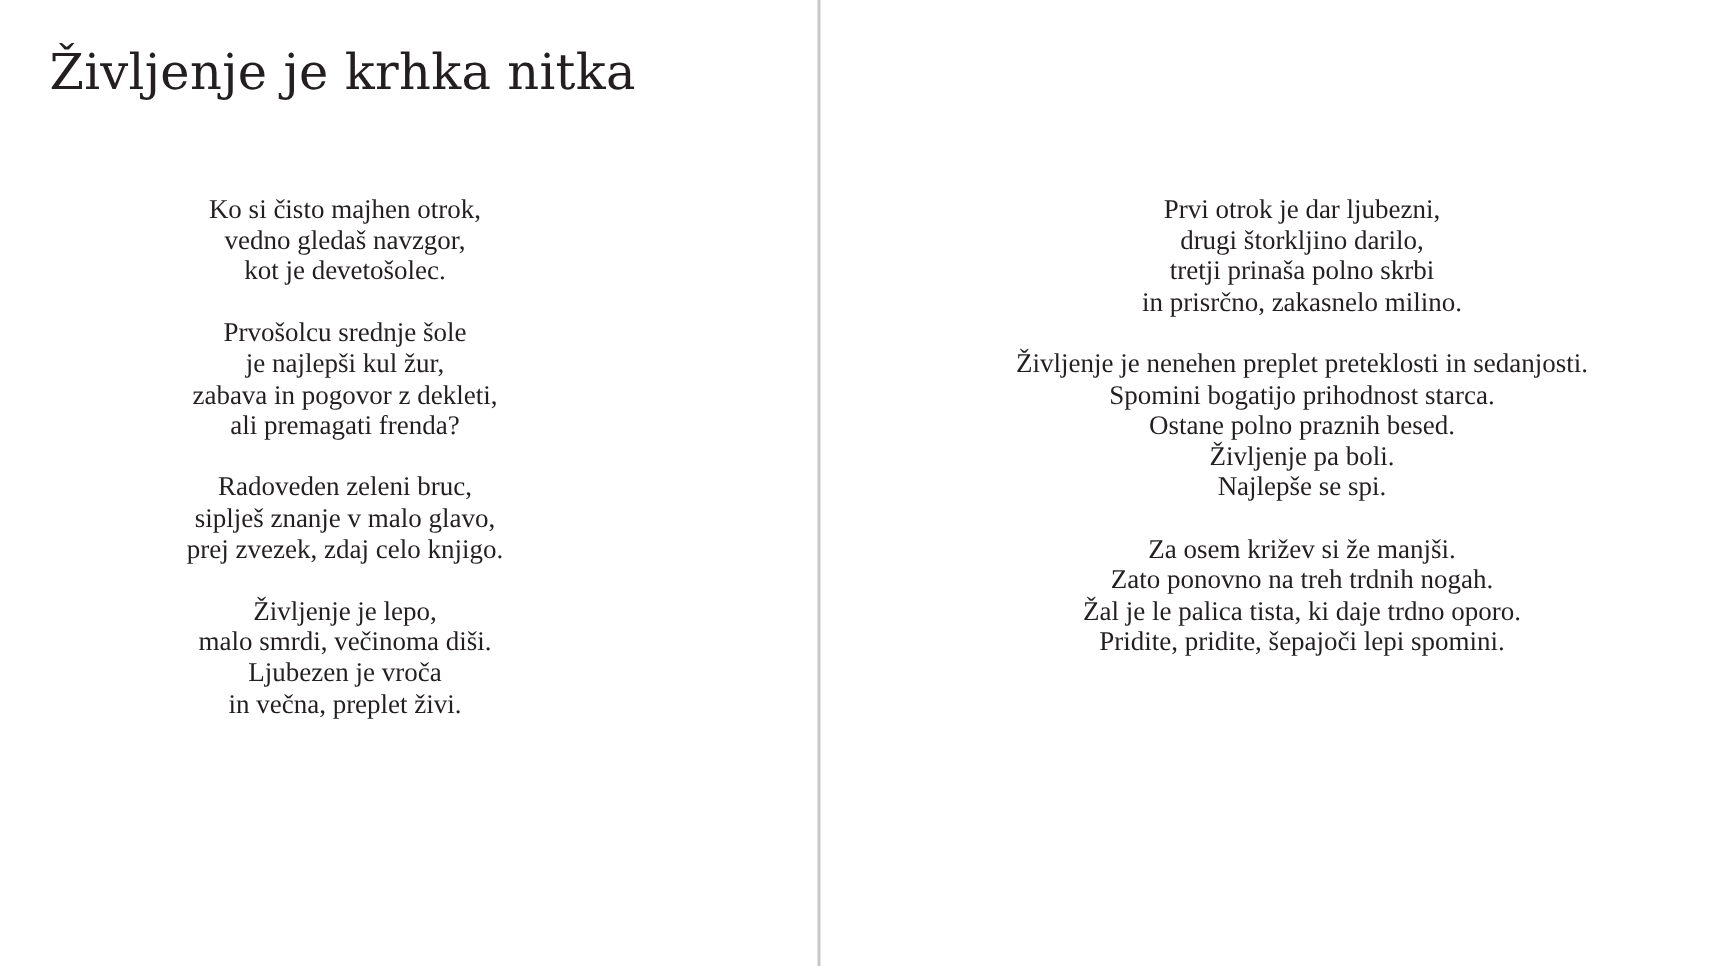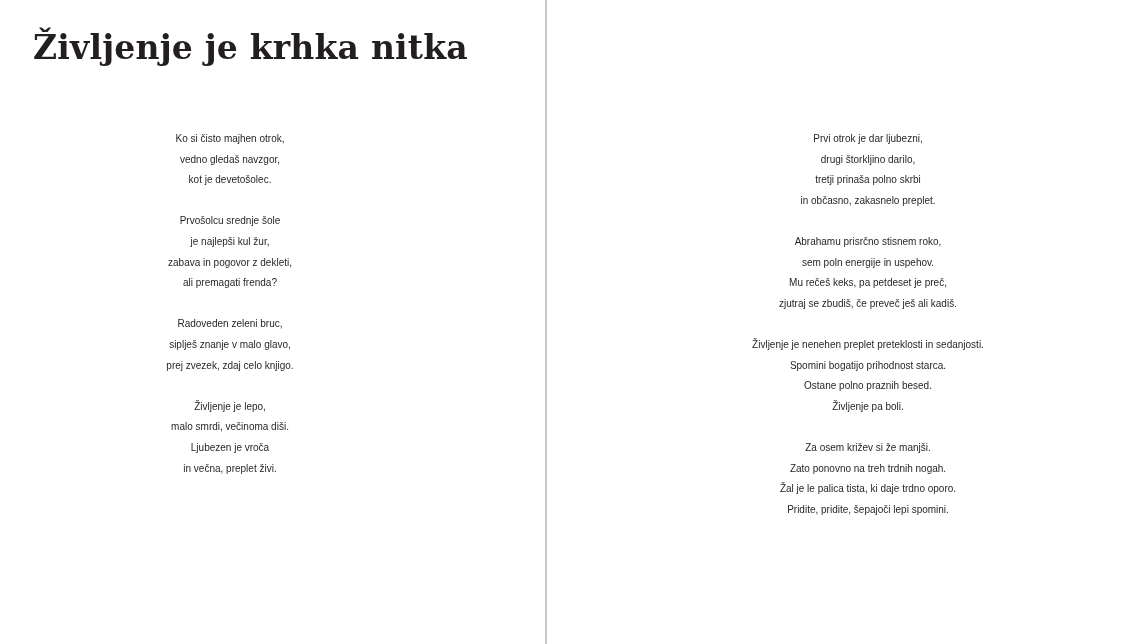--- a/index.html
+++ b/index.html
@@ -3,31 +3,31 @@
 <meta charset="utf-8">
 <style>
   html, body { margin: 0; padding: 0; }
   body {
     width: 1146px; height: 644px; position: relative; overflow: hidden;
     background: #ffffff; color: #231f20;
     font-family: "DejaVu Serif", "Liberation Serif", serif;
   }
   .title {
     position: absolute; left: 33px; top: 28px;
-    font-family: "DejaVu Serif", serif; font-weight: bold;
+    font-family: "DejaVu Serif", serif; font-weight: normal;
     font-size: 33px; letter-spacing: 0.2px; color: #231f20;
     margin: 0; white-space: nowrap;
   }
   .divider {
     position: absolute; left: 545px; top: 0; width: 2px; height: 644px;
     background: #c8c8c8;
   }
   .poem {
     position: absolute; top: 129px; text-align: center;
-    font-family: Liberation Sans, sans-serif; font-size: 10px;
+    font-family: Liberation Serif, serif; font-size: 18px;
     line-height: 20.6px; color: #231f20;
   }
   .poem.left { left: 60px; width: 340px; }
   .poem.right { left: 600px; width: 536px; }
   .stanza { margin: 0 0 20.6px 0; }
   .line { display: block; white-space: nowrap; }
 </style>
 </head>
 <body>
 
@@ -58,33 +58,28 @@
     <span class="line">Ljubezen je vroča</span>
     <span class="line">in večna, preplet živi.</span>
   </p>
 </div>
 
 <div class="poem right">
   <p class="stanza">
     <span class="line">Prvi otrok je dar ljubezni,</span>
     <span class="line">drugi štorkljino darilo,</span>
     <span class="line">tretji prinaša polno skrbi</span>
-    <span class="line">in občasno, zakasnelo preplet.</span>
-  </p>
-  <p class="stanza">
-    <span class="line">Abrahamu prisrčno stisnem roko,</span>
-    <span class="line">sem poln energije in uspehov.</span>
-    <span class="line">Mu rečeš keks, pa petdeset je preč,</span>
-    <span class="line">zjutraj se zbudiš, če preveč ješ ali kadiš.</span>
+    <span class="line">in prisrčno, zakasnelo milino.</span>
   </p>
   <p class="stanza">
     <span class="line">Življenje je nenehen preplet preteklosti in sedanjosti.</span>
     <span class="line">Spomini bogatijo prihodnost starca.</span>
     <span class="line">Ostane polno praznih besed.</span>
     <span class="line">Življenje pa boli.</span>
+    <span class="line">Najlepše se spi.</span>
   </p>
   <p class="stanza">
     <span class="line">Za osem križev si že manjši.</span>
     <span class="line">Zato ponovno na treh trdnih nogah.</span>
     <span class="line">Žal je le palica tista, ki daje trdno oporo.</span>
     <span class="line">Pridite, pridite, šepajoči lepi spomini.</span>
   </p>
 </div>
 
 </body></html>

